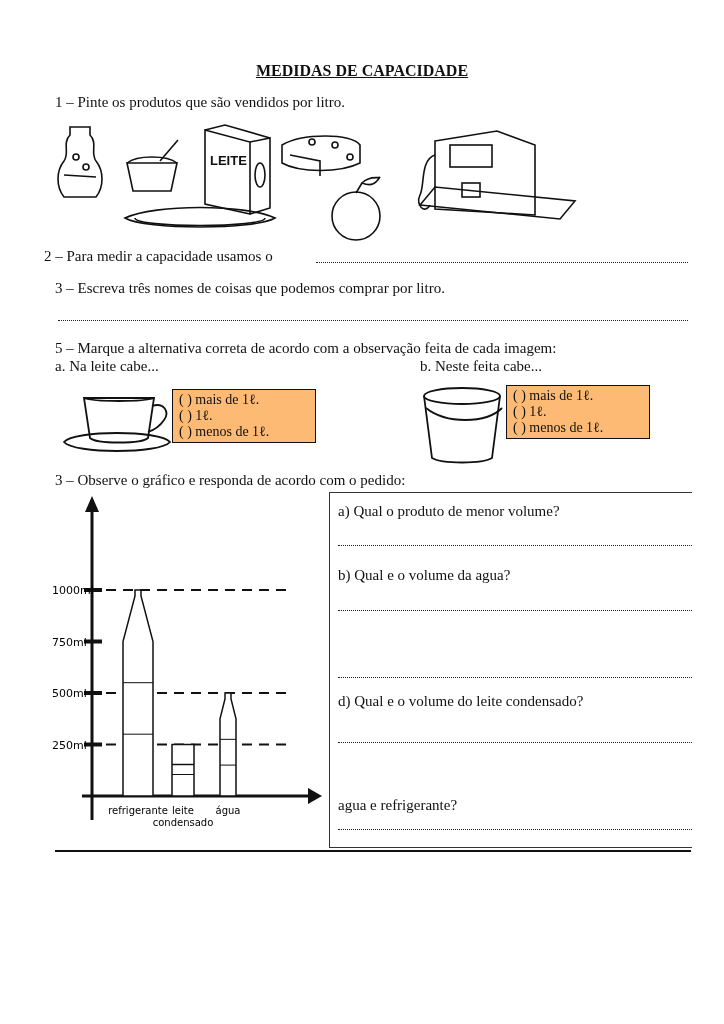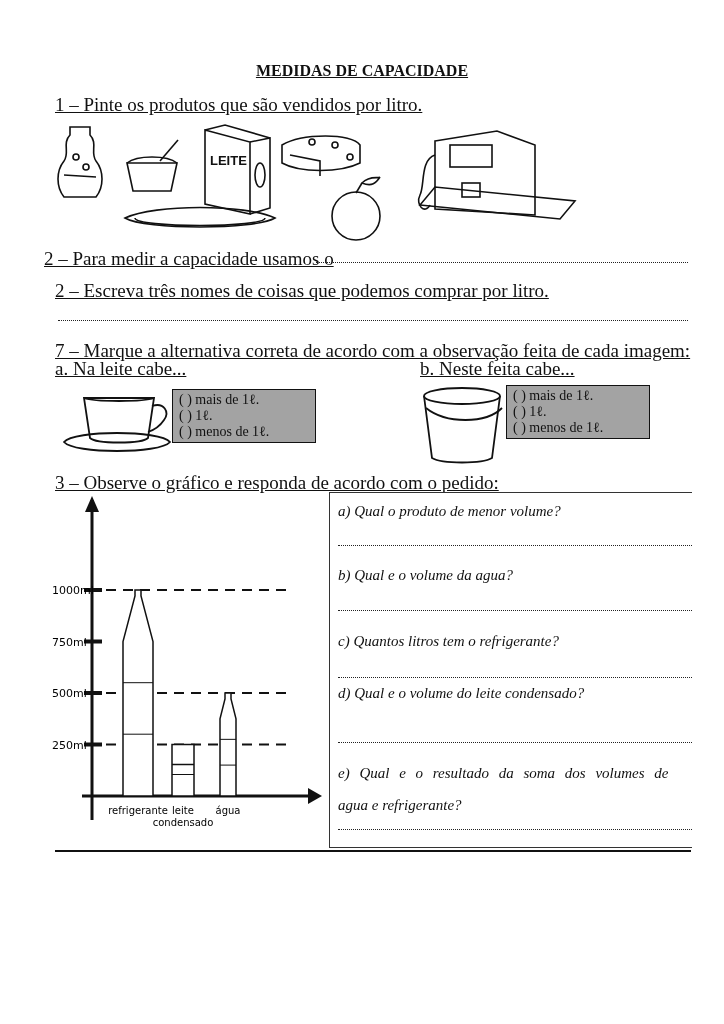--- a/index.html
+++ b/index.html
@@ -1,24 +1,24 @@
 <!DOCTYPE html>
 <html><head>
 <meta charset="utf-8">
 <style>
   html,body{margin:0;padding:0;background:#fff;}
   body{width:724px;height:1024px;position:relative;overflow:hidden;font-family:"Liberation Serif",serif;color:#111;}
   .abs{position:absolute;}
   .title{left:0;width:724px;top:62px;text-align:center;font-weight:bold;font-size:16px;}
   .title span{text-decoration:underline;}
-  .q{font-size:19px;white-space:nowrap;text-decoration:underline;}
+  .q{font-size:15px;white-space:nowrap;}
   .dots{border-bottom:1.5px dotted #222;height:0;}
-  .optbox{border:1.5px solid #111;font-size:14px;line-height:16px;padding:2px 6px;width:130px;background:#a3a3a3;}
+  .optbox{border:1.5px solid #111;font-size:14px;line-height:16px;padding:2px 6px;width:130px;background:#fdba74;}
   .qbox{left:329px;top:492px;width:362px;height:354px;border:1.5px solid #333;border-right:none;}
-  .sq{font-size:15px;left:8px;position:absolute;white-space:nowrap;font-style:italic;}
+  .sq{font-size:15px;left:8px;position:absolute;white-space:nowrap;}
   .sdots{position:absolute;left:8px;right:0;border-bottom:1.5px dotted #222;}
   .bottomline{left:55px;top:850px;width:636px;border-top:2px solid #111;}
   svg{position:absolute;}
 </style>
 </head>
 <body>
 
 <div class="abs title"><span>MEDIDAS DE CAPACIDADE</span></div>
 
 <div class="abs q" style="left:55px;top:94px;">1 – Pinte os produtos que são vendidos por litro.</div>
@@ -63,24 +63,24 @@
     <path d="M385 26l62-10l38 14v70l-100-6z"></path>
     <rect x="400" y="30" width="42" height="22"></rect>
     <rect x="412" y="68" width="18" height="14"></rect>
     <path d="M385 40c-15 5-10 30-15 40c-5 10 5 20 10 10"></path>
   </g>
 </svg>
 
 <div class="abs q" style="left:44px;top:248px;">2 – Para medir a capacidade usamos o</div>
 <div class="abs dots" style="left:316px;top:262px;width:372px;"></div>
 
-<div class="abs q" style="left:55px;top:280px;">2 – Escreva três nomes de coisas que podemos comprar por litro.</div>
+<div class="abs q" style="left:55px;top:280px;">3 – Escreva três nomes de coisas que podemos comprar por litro.</div>
 <div class="abs dots" style="left:58px;top:320px;width:630px;"></div>
 
-<div class="abs q" style="left:55px;top:340px;">7 – Marque a alternativa correta de acordo com a observação feita de cada imagem:</div>
+<div class="abs q" style="left:55px;top:340px;">5 – Marque a alternativa correta de acordo com a observação feita de cada imagem:</div>
 <div class="abs q" style="left:55px;top:358px;">a. Na leite cabe...</div>
 <div class="abs q" style="left:420px;top:358px;">b. Neste feita cabe...</div>
 
 <svg style="left:62px;top:392px;" width="110" height="62" viewBox="0 0 110 62" fill="none" stroke="#111" stroke-width="1.8">
   <path d="M22 6h70l-6 40c-6 6-52 6-58 0z"></path>
   <path d="M22 6c10 4 60 4 70 0"></path>
   <path d="M90 14c12-4 18 6 12 14c-4 6-10 10-16 12"></path>
   <path d="M2 50c10-12 96-12 106 0c-10 12-96 12-106 0z"></path>
 </svg>
 <div class="abs optbox" style="left:172px;top:389px;">
@@ -139,22 +139,20 @@
       <text x="133" y="336" text-anchor="middle" font-size="10" font-family="DejaVu Sans, sans-serif">condensado</text>
       <text x="178" y="324" text-anchor="middle" font-size="10" font-family="DejaVu Sans, sans-serif">água</text>
     </g>
 </svg>
 
 <div class="abs qbox">
   <div class="sq" style="top:10px;">a) Qual o produto de menor volume?</div>
   <div class="sdots" style="top:52px;"></div>
   <div class="sq" style="top:74px;">b) Qual e o volume da agua?</div>
   <div class="sdots" style="top:117px;"></div>
-  <div class="sq" style="top:140px;">c) Quantos litros tem o refrigerante?</div>
   <div class="sdots" style="top:184px;"></div>
-  <div class="sq" style="top:192px;">d) Qual e o volume do leite condensado?</div>
+  <div class="sq" style="top:200px;">d) Qual e o volume do leite condensado?</div>
   <div class="sdots" style="top:249px;"></div>
-  <div class="sq" style="top:272px;right:0;word-spacing:6px;">e) Qual e o resultado da soma dos volumes de</div>
   <div class="sq" style="top:304px;">agua e refrigerante?</div>
   <div class="sdots" style="top:336px;"></div>
 </div>
 
 <div class="abs bottomline"></div>
 
 </body></html>

